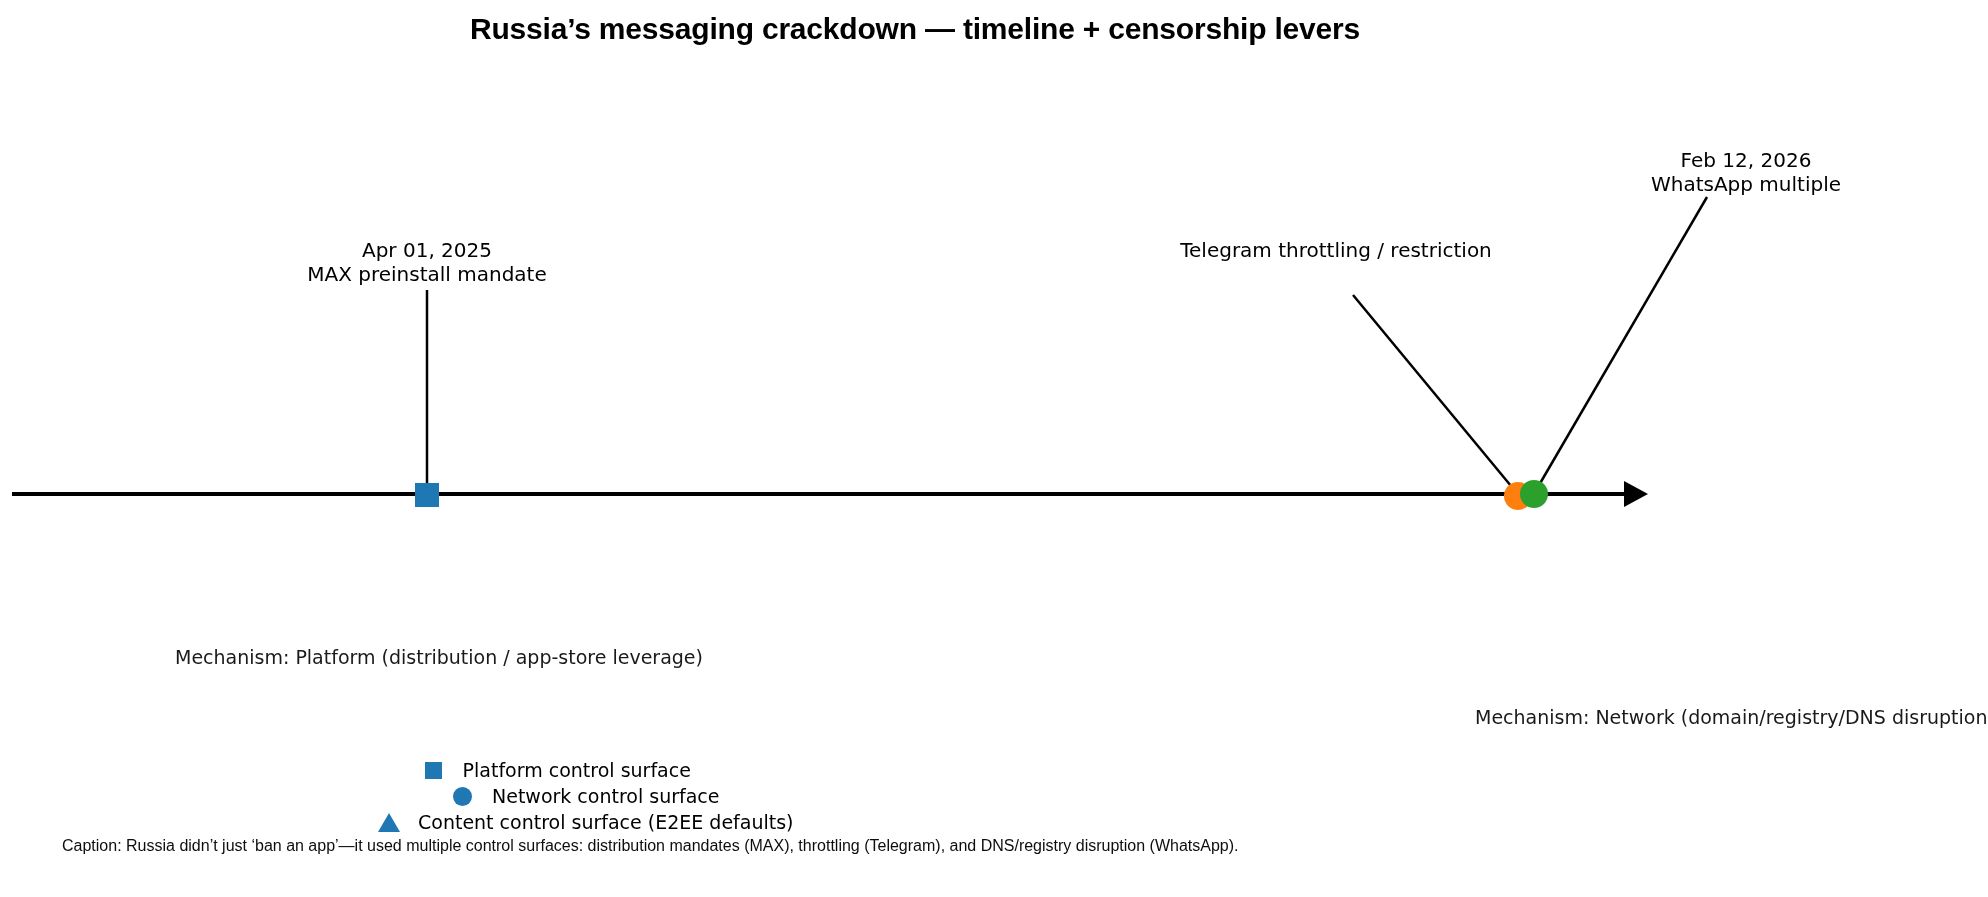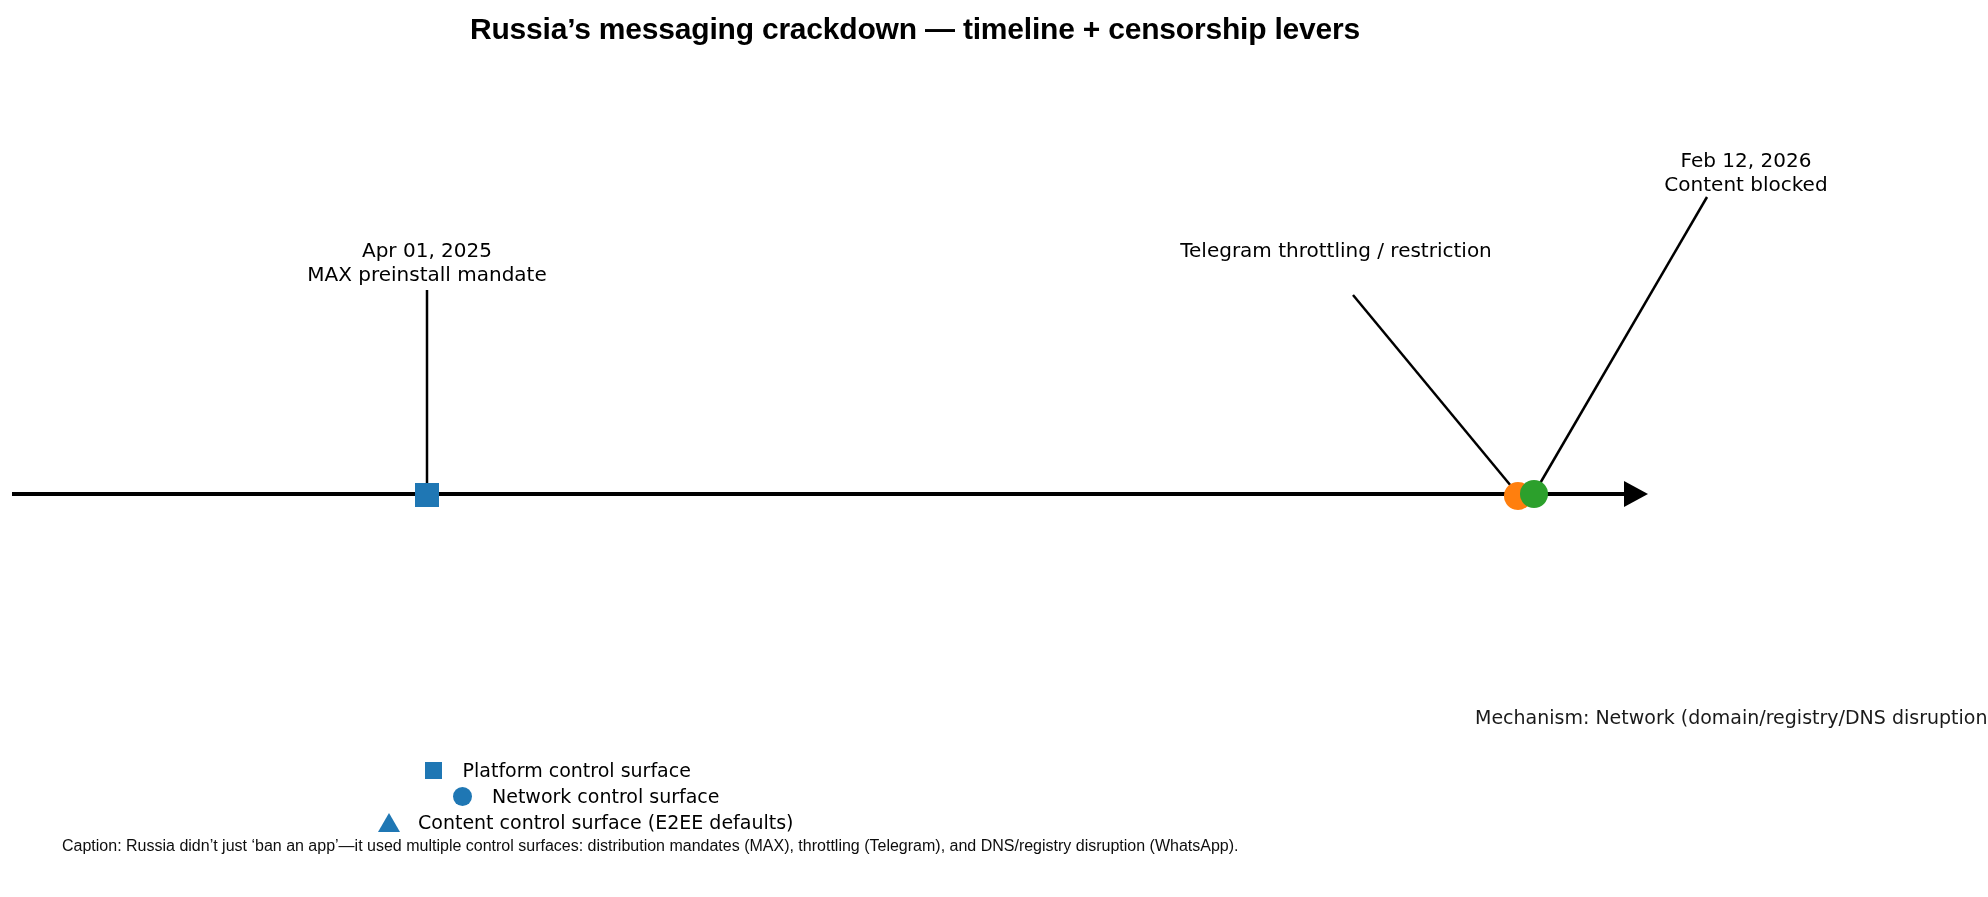--- a/index.html
+++ b/index.html
@@ -164,23 +164,24 @@
     <span class="ann-date">Apr 01, 2025</span>
     <span class="ann-label">MAX preinstall mandate</span>
   </div>
 
   <div class="annotation ann-center" style="left:1336px; top:238px;">
     <span class="ann-label">Telegram throttling / restriction</span>
   </div>
 
   <div class="annotation ann-center" style="left:1729px; top:148px;margin-left:17px;">
     <span class="ann-date">Feb 12, 2026</span>
-    <span class="ann-label">Content blocked</span>
-  </div>
-
+    <span class="ann-label">WhatsApp multiple</span>
+  </div>
+
+  <div class="mechanism-note" style="left:175px; top:646px;">Mechanism: Platform (distribution / app-store leverage)</div>
 
 
   <div class="mechanism-note" style="left:1475px; top:706px;">Mechanism: Network (domain/registry/DNS disruption)</div>
 
   <div id="legend">
 
     <div class="legend-item">
       <span class="legend-glyph">
         <span class="glyph-square"></span>
       </span>

